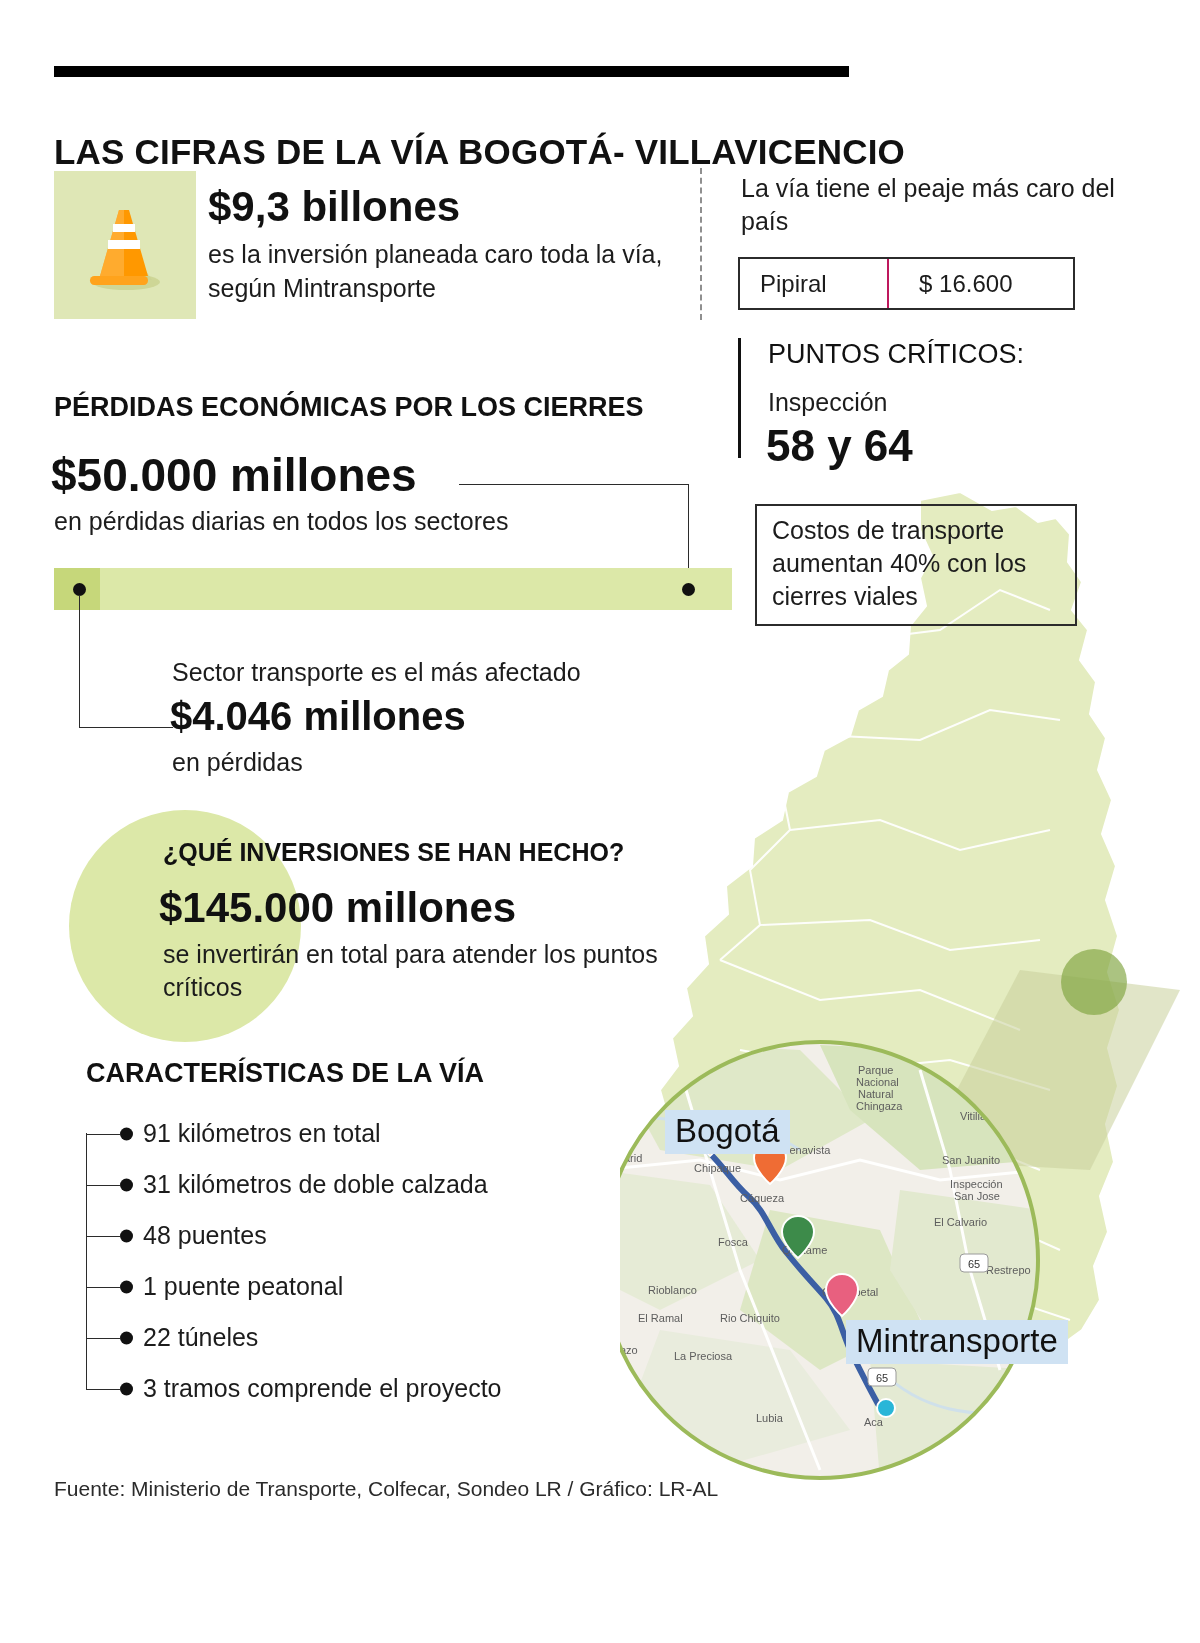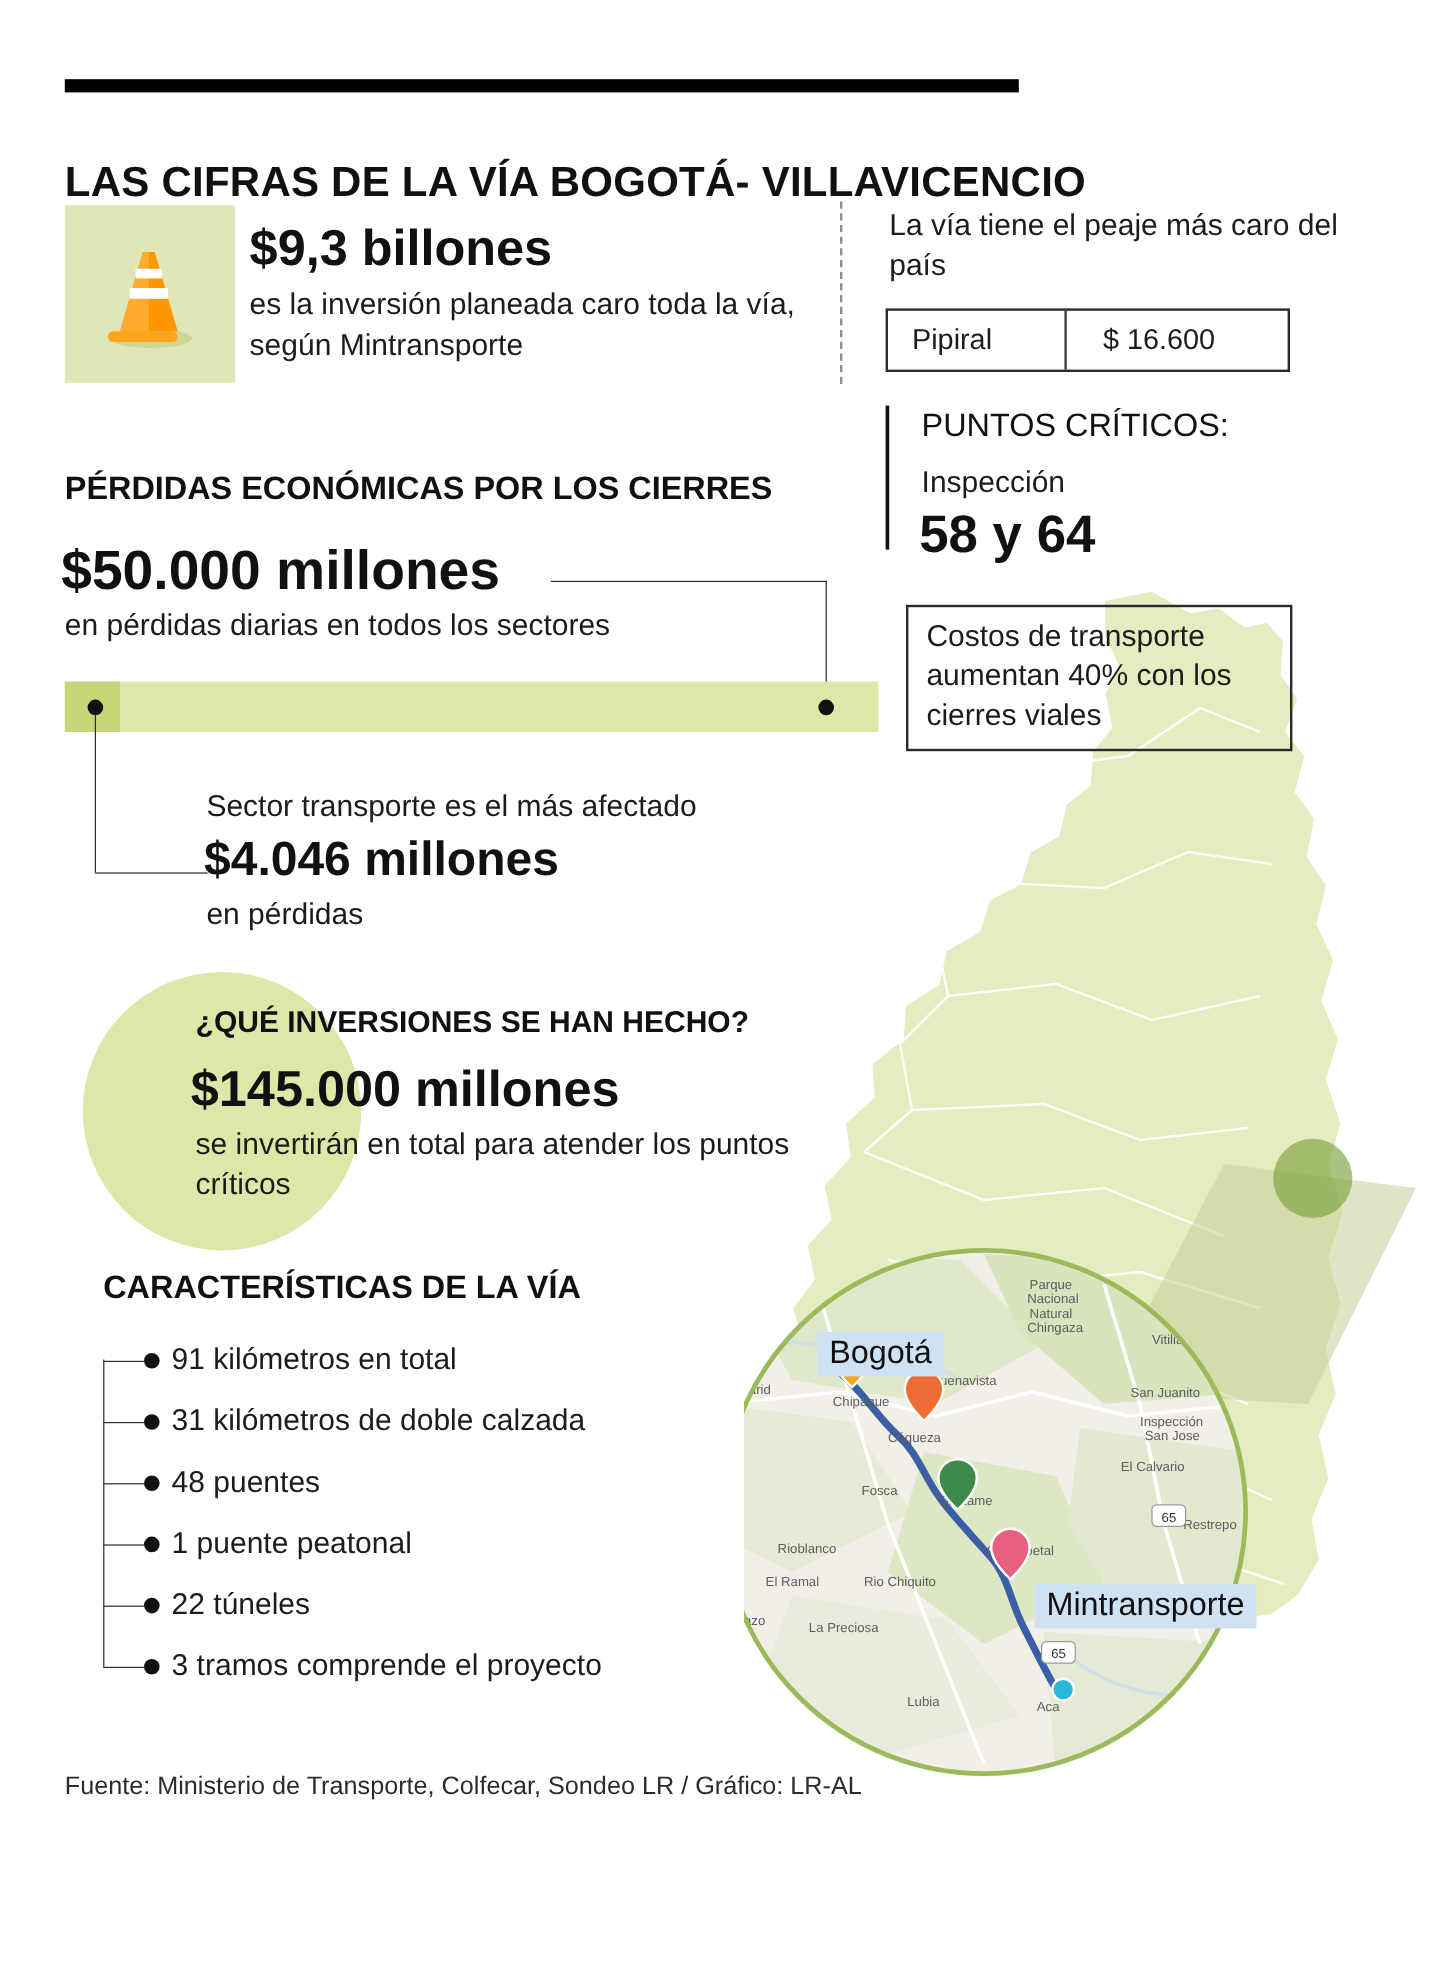--- a/index.html
+++ b/index.html
@@ -109,21 +109,21 @@
     box-sizing: border-box;
   }
   .toll-cell {
     display: flex;
     align-items: center;
     font-size: 24px;
     color: #1c1c1c;
     padding-left: 20px;
     box-sizing: border-box;
   }
-  .toll-cell.name { width: 150px; border-right: 2px solid #404040; }
+  .toll-cell.name { width: 150px; border-right: 2px solid #be185d; }
   .toll-cell.value { width: 185px; padding-left: 30px; }
 
   
   .right-rule {
     position: absolute;
     left: 738px;
     top: 338px;
     width: 3px;
     height: 120px;
     background: #111;
@@ -403,24 +403,23 @@
     width: 580px;
     height: 1010px;
     overflow: hidden;
   }
   .map-svg { display: block; }
 
   .city-label {
     position: absolute;
     background: #cfe2f3;
     color: #111;
-    font-size: 27px;
+    font-size: 33px;
     padding: 2px 10px 4px 10px;
     white-space: nowrap;
-    margin-left: 16px;
   }
   .city-label.bogota { left: 665px; top: 1110px; }
   .city-label.villavicencio { left: 846px; top: 1320px; }
 </style>
 </head>
 <body>
 
 <div class="page">
 
   <div class="map-wrap">

